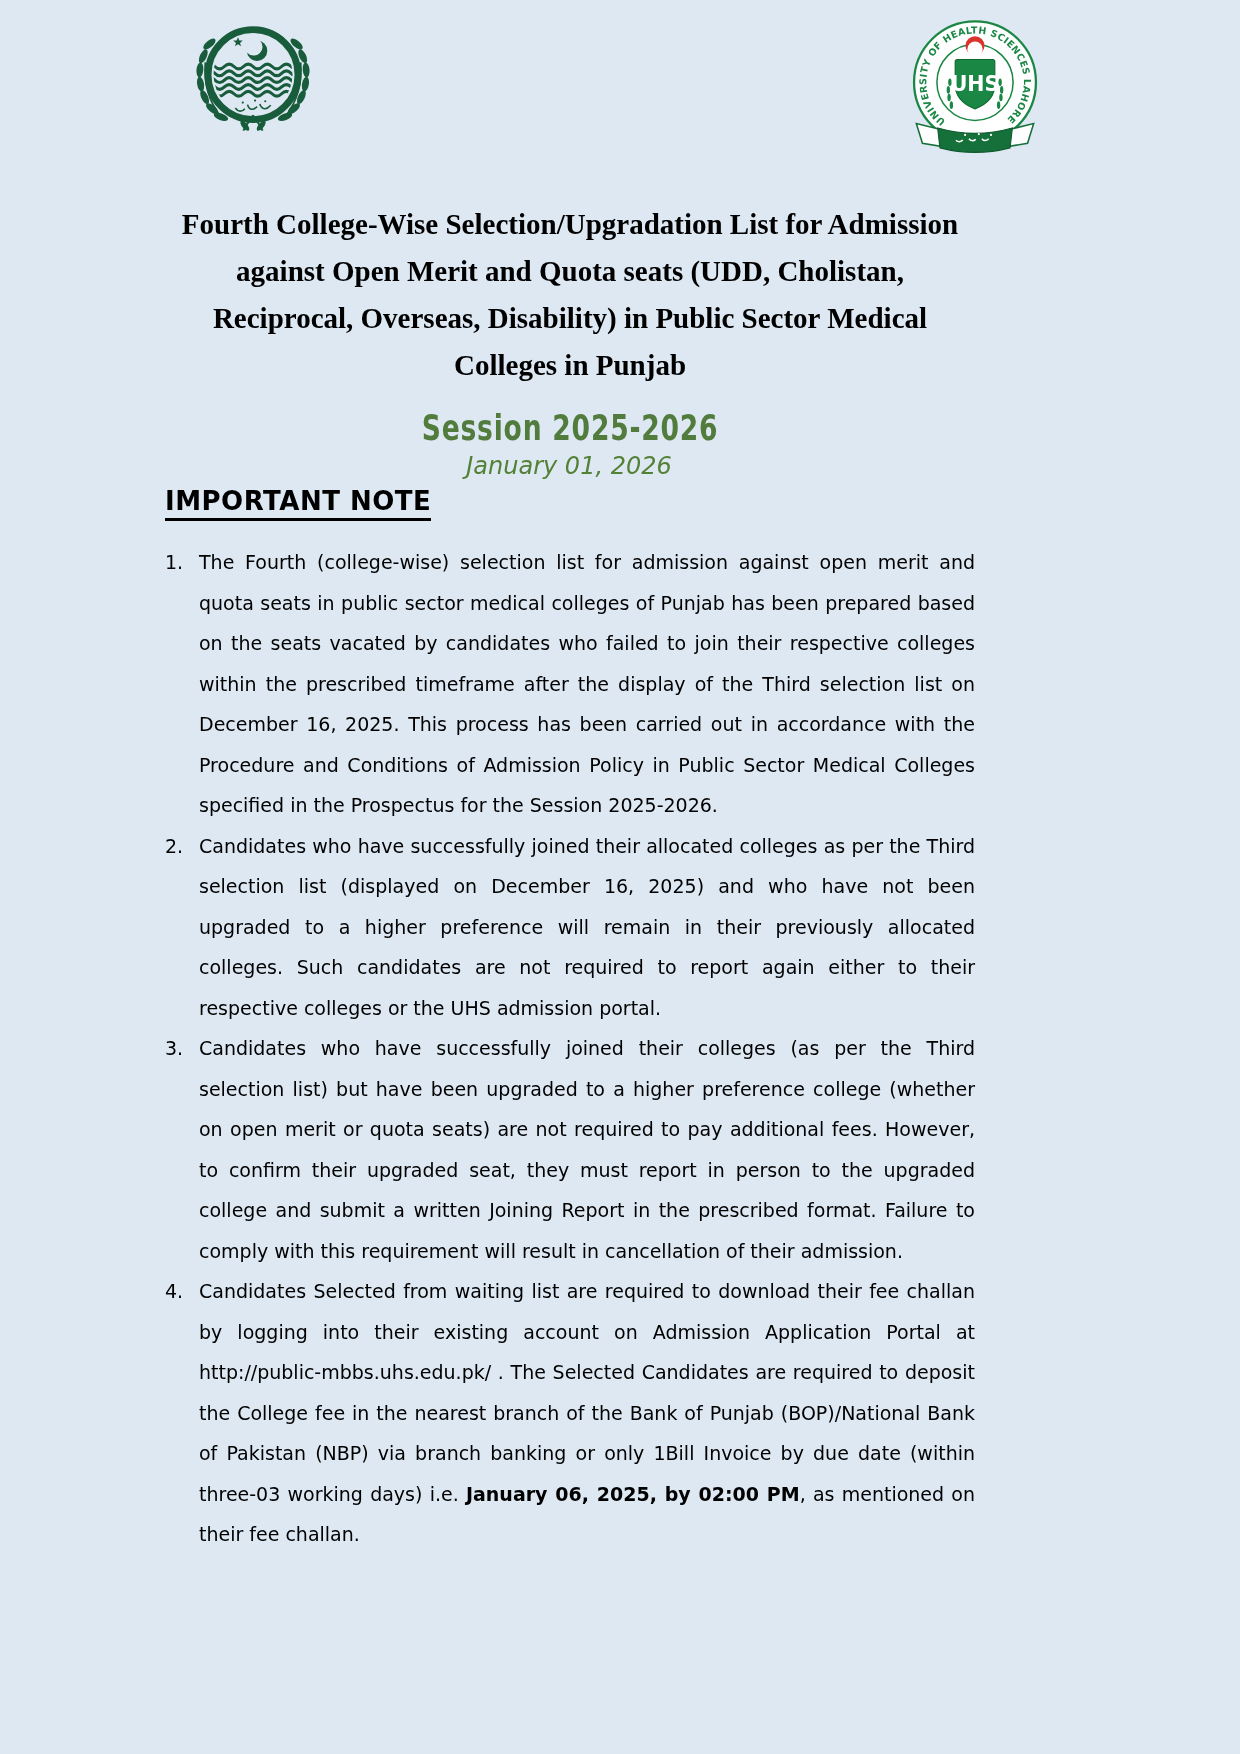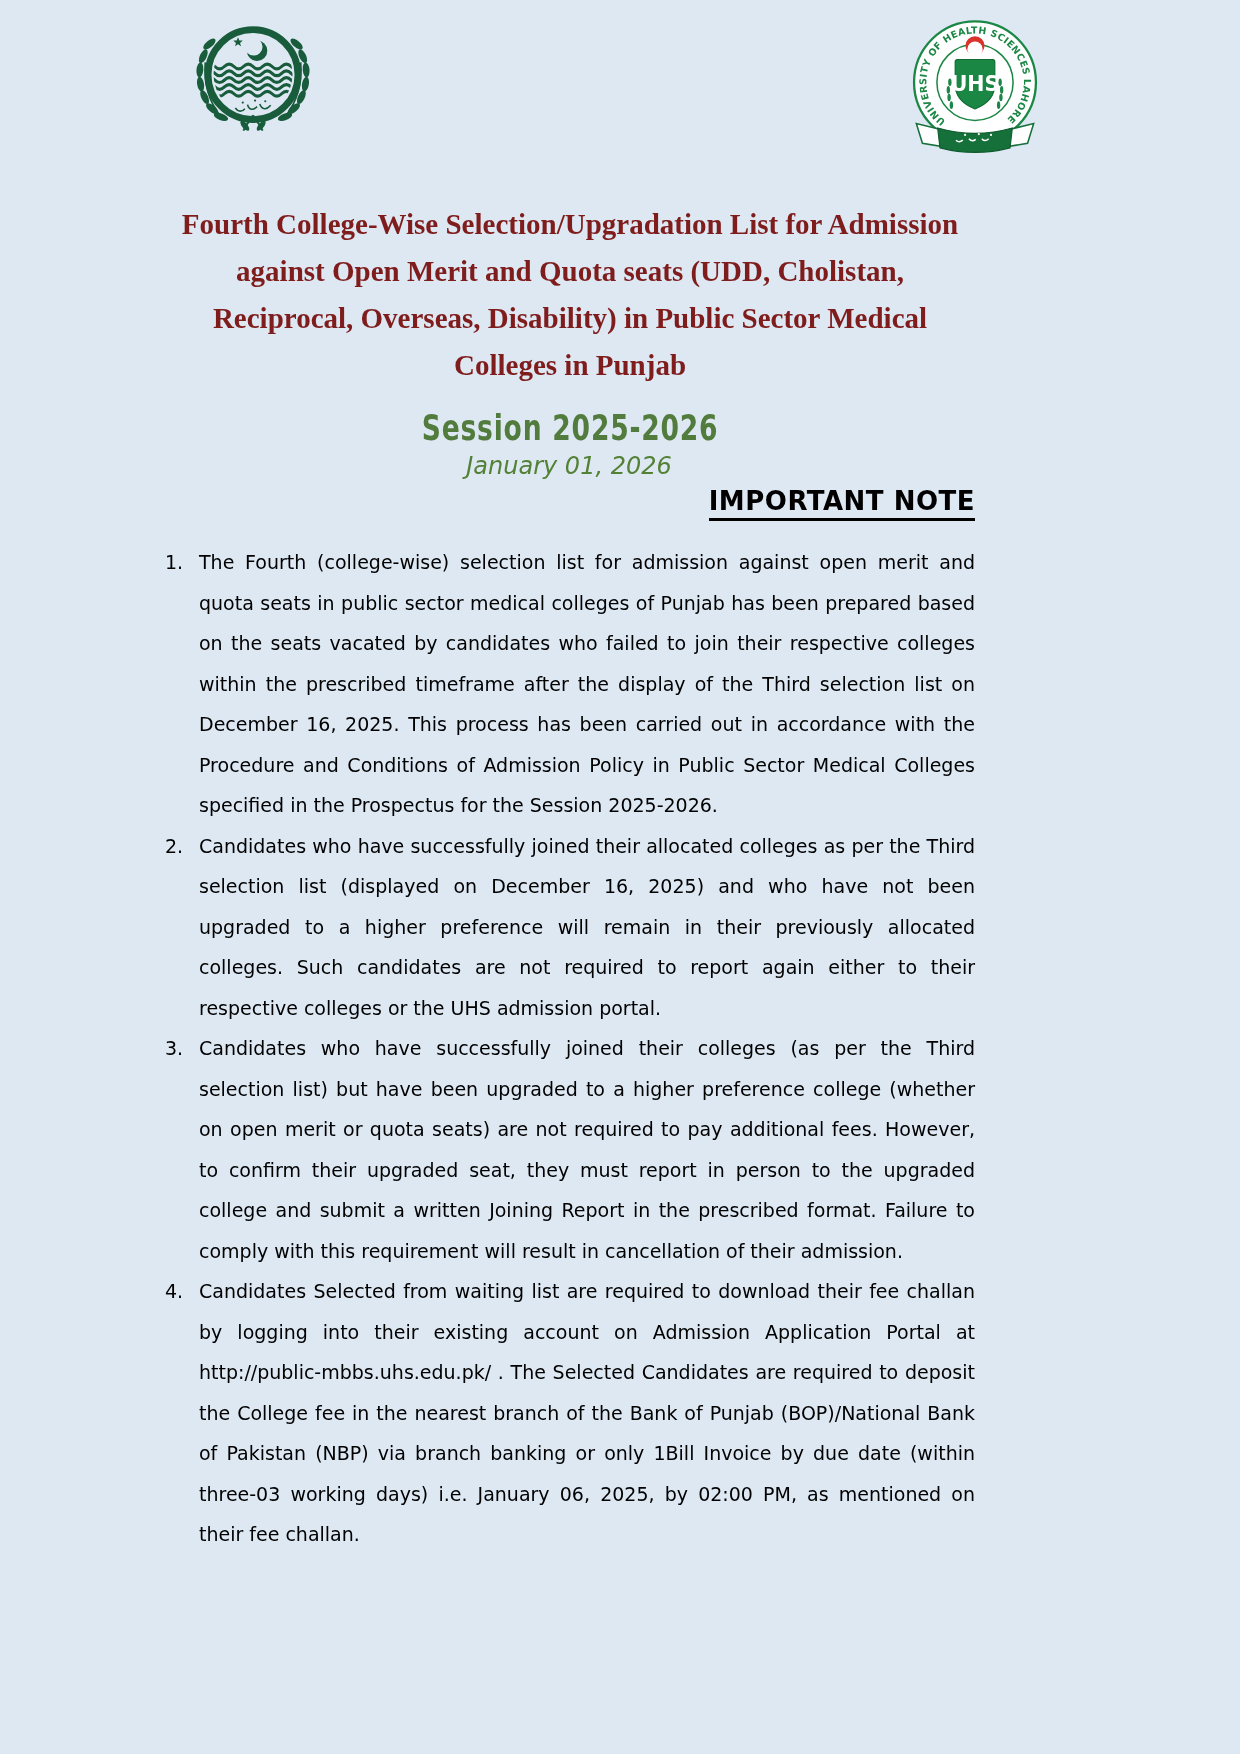--- a/index.html
+++ b/index.html
@@ -15,21 +15,21 @@
     padding:12px 185px 0 178px;
   }
   .content-col{width:810px;margin-left:165px;}
   .doc-title{
     margin-top:40px;
     text-align:center;
     font-family:"Liberation Serif", serif;
     font-weight:bold;
     font-size:29px;
     line-height:47px;
-    color:#7f1d1d;
+    color:#000000;
   }
   .session-wrap{text-align:center;margin-top:16px;}
   .session{
     display:inline-block;
     transform:scaleX(0.76);
     transform-origin:center;
     font-family:"DejaVu Sans", sans-serif;
     font-weight:bold;
     font-size:35px;
     letter-spacing:1px;
@@ -38,21 +38,21 @@
   .doc-date{
     text-align:center;
     font-style:italic;
     font-size:24px;
     color:#538135;
     margin-top:4px;
     padding-right:2px;
   }
   .note-heading{
     margin:6px 0 0 0;
-    text-align:right;
+    text-align:left;
     font-size:26px;
     font-weight:bold;
     letter-spacing:0.5px;
     color:#000;
   }
   .note-heading span{
     border-bottom:3px solid #000;
     padding-bottom:2px;
   }
   .notes{
@@ -61,21 +61,21 @@
     padding:0;
   }
   .notes li{
     display:flex;
     font-size:19px;
     line-height:40.5px;
     color:#000;
   }
   .notes .num{flex:none;width:34px;}
   .notes .body{flex:1;text-align:justify;}
-  .notes .b{font-weight:normal;}
+  .notes .b{font-weight:bold;}
   svg text{font-family:"DejaVu Sans", sans-serif;}
 </style>
 </head>
 <body>
 
 <div class="page">
 
   <div class="header">
 
     <svg width="150" height="126" viewBox="0 0 220 185" aria-hidden="true">

